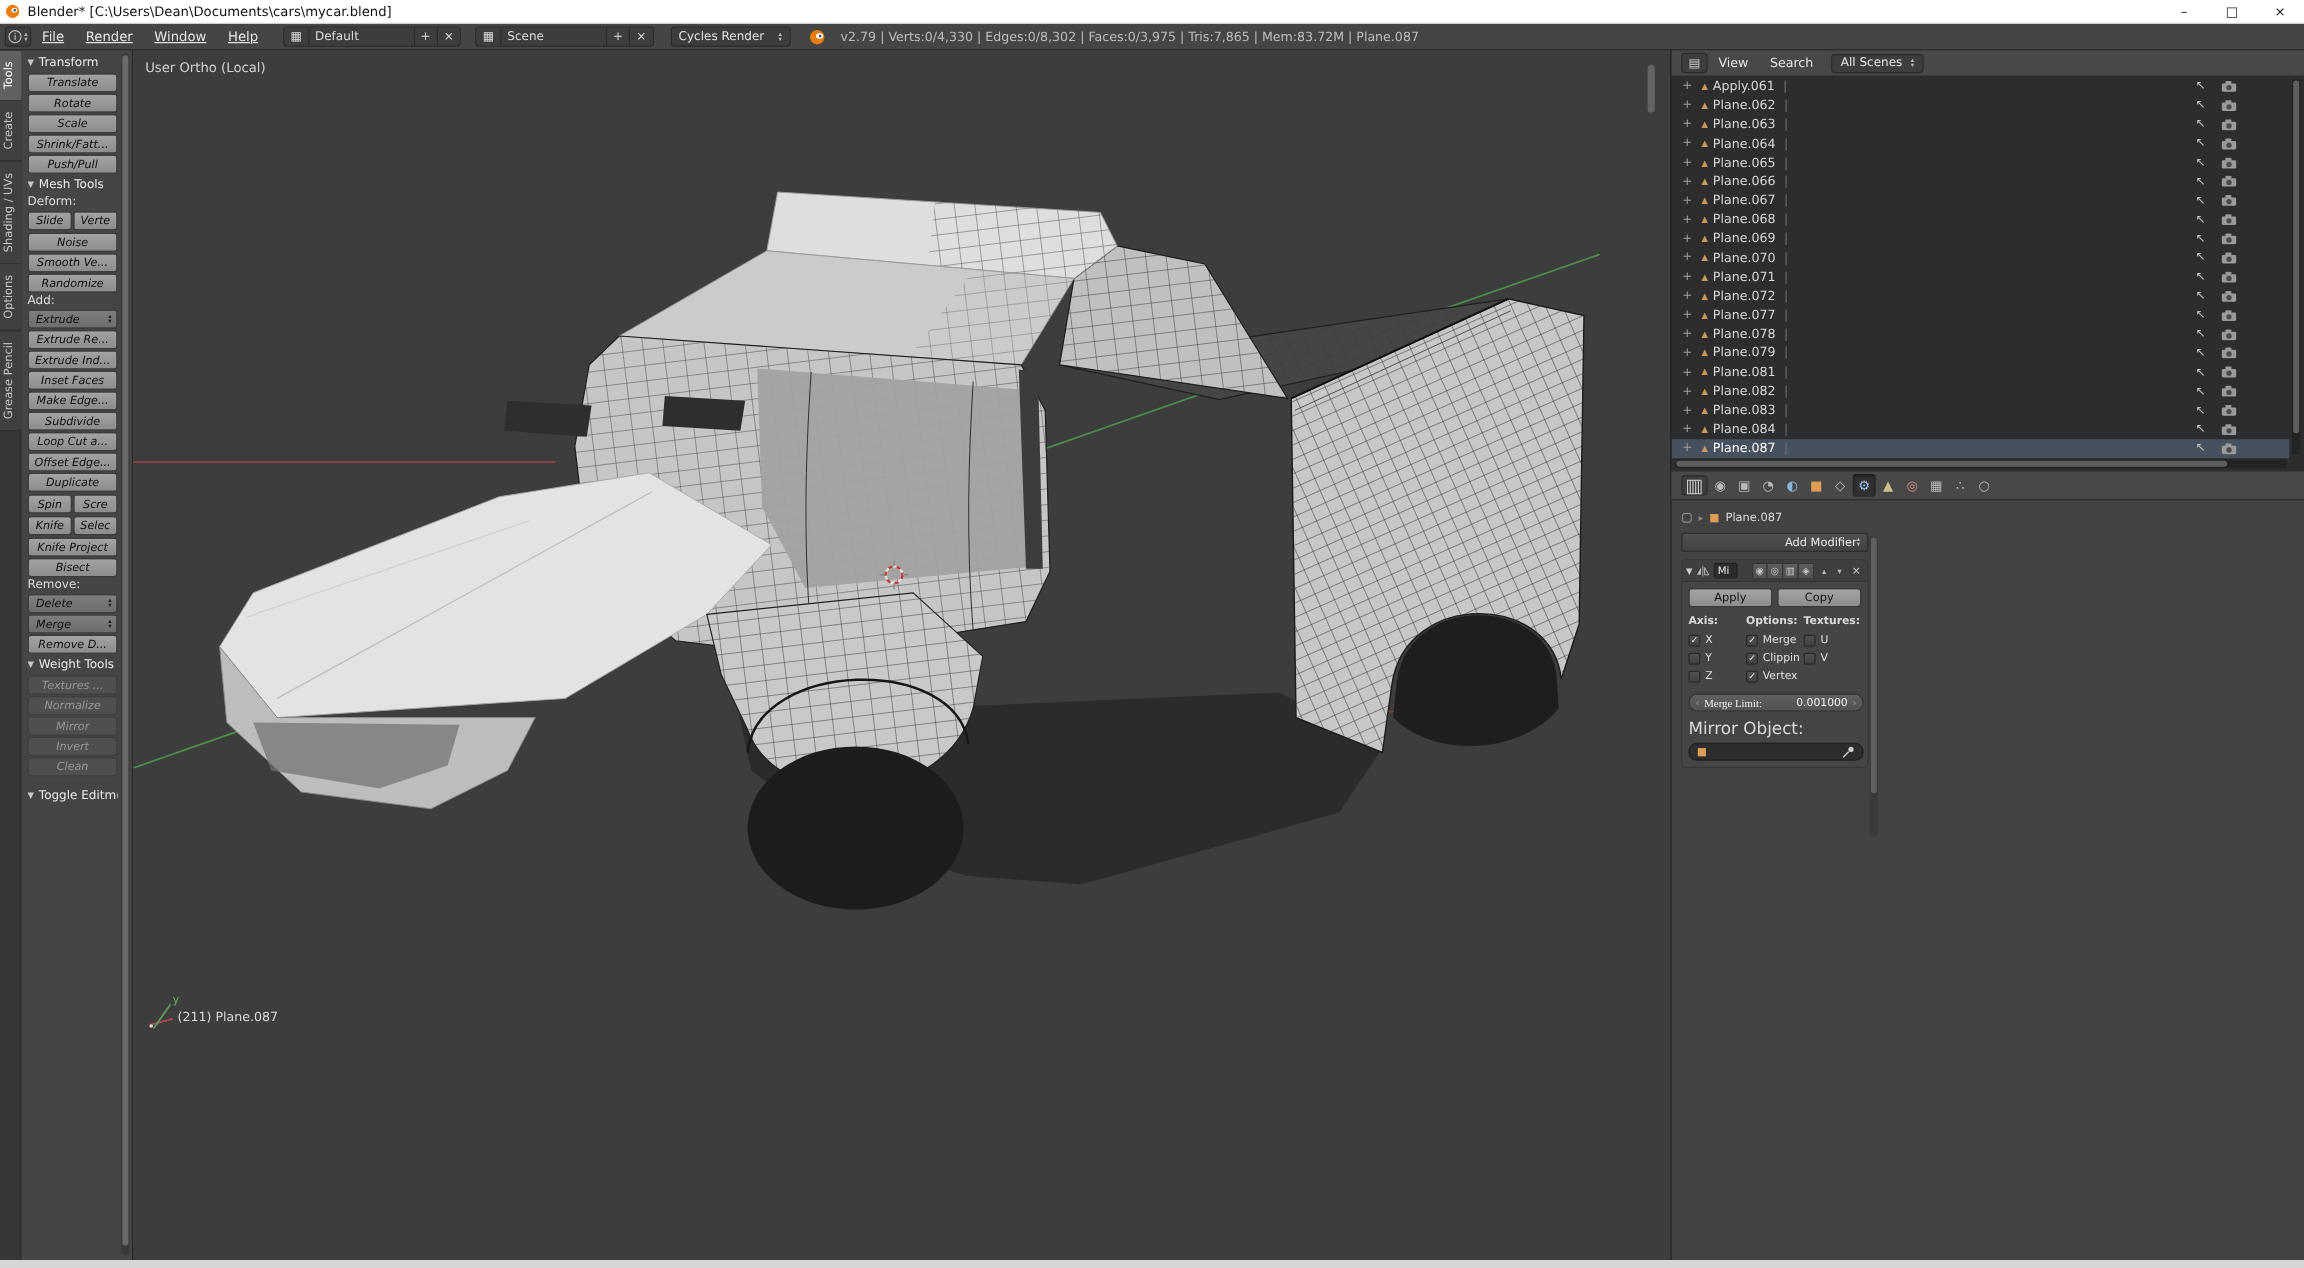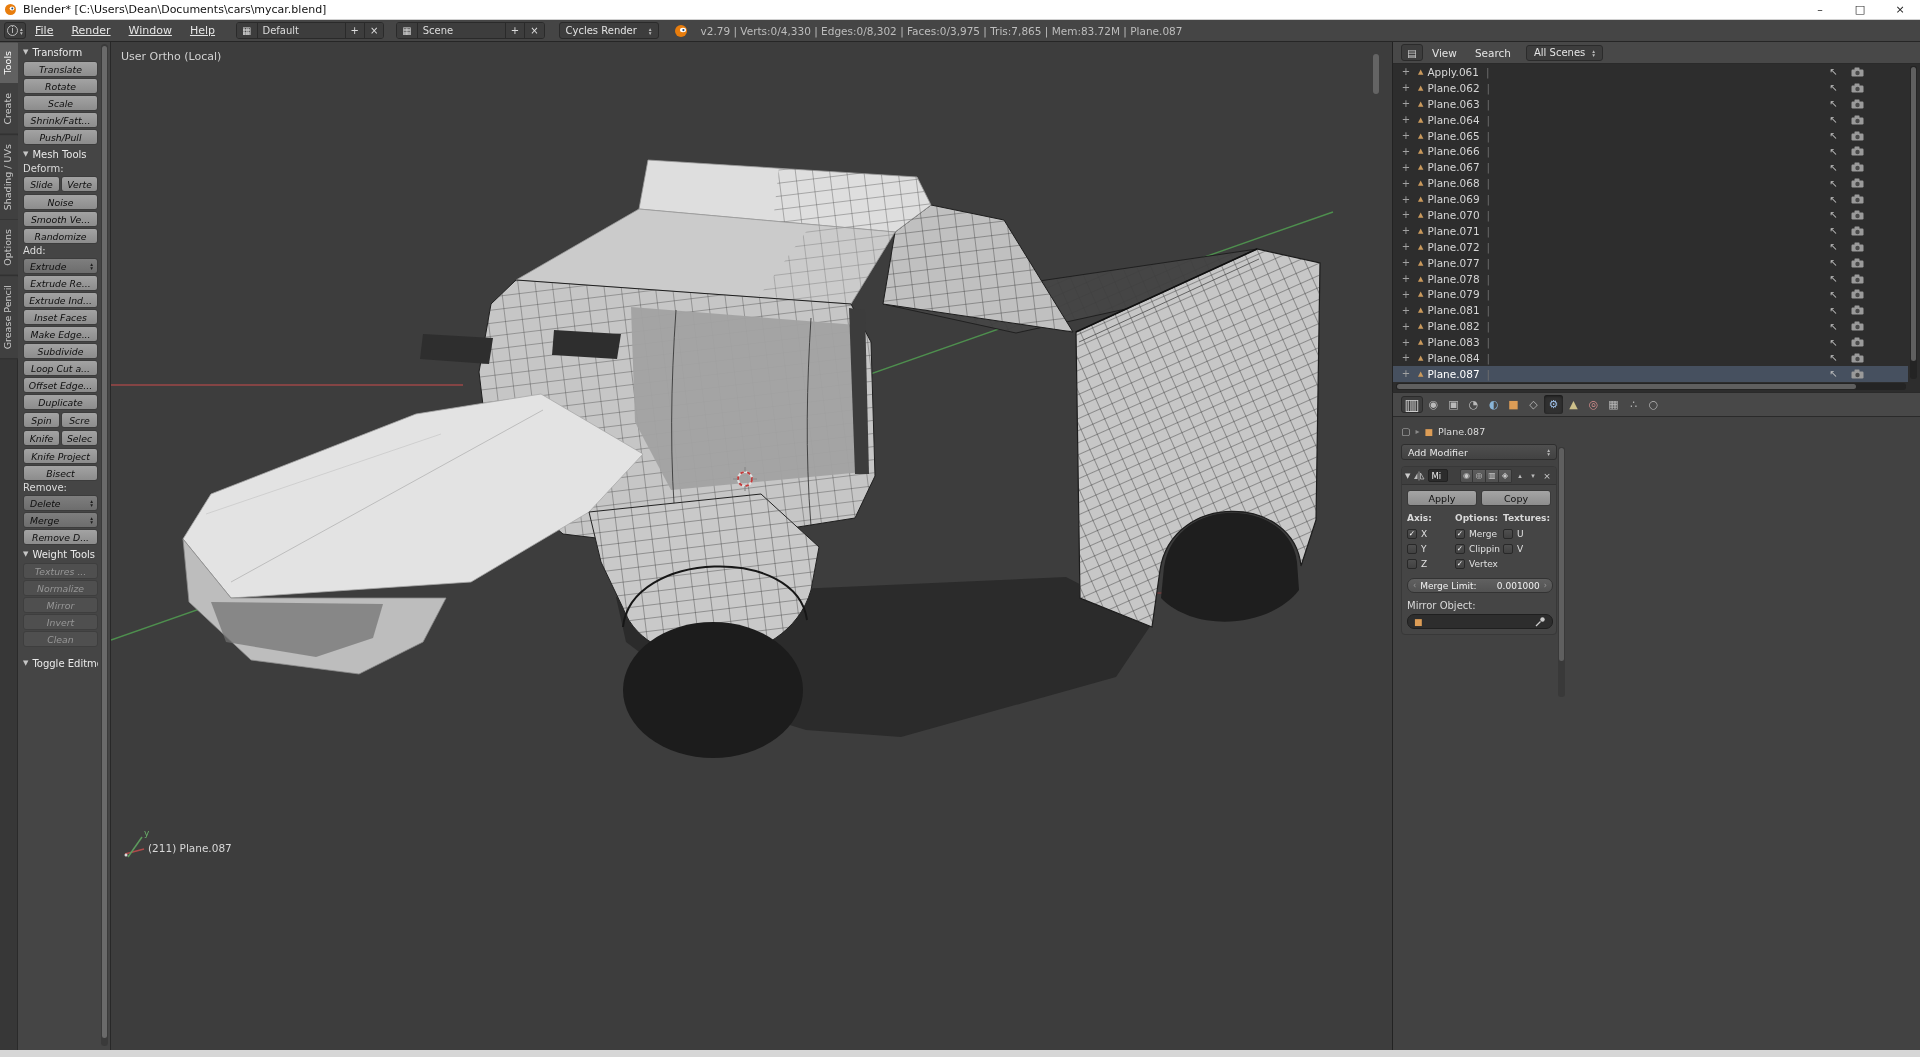--- a/index.html
+++ b/index.html
@@ -90,21 +90,21 @@
   .props{position:absolute;left:0;top:350px;width:528px;bottom:0;background:#424242;border-left:1px solid #222;border-top:1px solid #2a2a2a;}
   .pr-header{height:24px;background:#484848;border-bottom:1px solid #2a2a2a;display:flex;align-items:center;gap:1px;padding:0 4px;}
   .ptab{width:19px;height:19px;display:flex;align-items:center;justify-content:center;font-size:11px;color:#b9b9b9;border-radius:3px;}
   .ptab.active{background:#303030;box-shadow:inset 0 1px 3px rgba(0,0,0,.6);}
   .pr-body{position:relative;padding:5px 0 0 8px;width:176px;}
   .crumb{display:flex;align-items:center;gap:5px;height:19px;font-size:9.5px;color:#dcdcdc;}
   .crumb .cicon{color:#b5b5b5;font-size:10px;}
   .crumb .carrow{color:#8a8a8a;font-size:8px;}
   .oicon{color:#dd9d56;font-size:9px;}
   .addmod{width:156px;height:16px;background:linear-gradient(#4f4f4f,#424242);border:1px solid #2e2e2e;border-radius:3px;
-    display:flex;align-items:center;justify-content:space-between;padding:0 6px;font-size:9.5px;color:#e8e8e8;margin:3px 0 6px;}
+    display:flex;align-items:center;justify-content:flex-end;padding:0 6px;font-size:9.5px;color:#e8e8e8;margin:3px 0 6px;}
   .modpanel{width:156px;border:1px solid #383838;border-radius:4px;background:rgba(255,255,255,0.02);}
   .modhead{height:18px;background:#3f3f3f;border-radius:3px 3px 0 0;display:flex;align-items:center;gap:3px;padding:0 3px;border-bottom:1px solid #333;}
   .modhead .tri{font-size:7px;color:#ccc;}
   .modname{width:20px;height:13px;background:#2c2c2c;border:1px solid #222;border-radius:2px;color:#e8e8e8;
     font-size:8.5px;display:flex;align-items:center;padding:0 2px;overflow:hidden;}
   .mtoggles{display:flex;margin-left:auto;}
   .mtbtn{width:13px;height:14px;background:linear-gradient(#5d5d5d,#4f4f4f);border:1px solid #353535;border-left-width:0;
     color:#c9c9c9;font-size:8px;display:flex;align-items:center;justify-content:center;}
   .mtbtn:first-child{border-left-width:1px;border-radius:2px 0 0 2px;}
   .mtbtn.last{border-radius:0 2px 2px 0;}
@@ -117,23 +117,23 @@
   .cols{display:flex;margin-top:7px;}
   .pcol{flex:1;}
   .plabel{font-size:9px;color:#d9d9d9;margin-bottom:3px;white-space:nowrap;font-weight:bold;}
   .chk{display:flex;align-items:center;gap:4px;height:15px;}
   .box{width:10px;height:10px;background:linear-gradient(#4f4f4f,#414141);border:1px solid #282828;border-radius:2px;
     display:flex;align-items:center;justify-content:center;font-size:7.5px;color:#fff;flex:0 0 auto;}
   .clbl{font-size:9px;color:#e0e0e0;white-space:nowrap;}
   .numfield{width:146px;height:15px;border-radius:7px;background:linear-gradient(#606060,#525252);border:1px solid #333;
     display:flex;align-items:center;font-size:9px;color:#f2f2f2;padding:0 5px;margin-top:7px;}
   .numfield .na{color:#9b9b9b;font-size:8px;}
-  .numfield .nlabel{margin-left:4px;}
+  .numfield .nlabel{margin-left:4px;font-family:Liberation Serif, serif;}
   .numfield .nval{margin-left:auto;margin-right:4px;}
-  .mirrorlabel{font-size:10px;color:#d9d9d9;margin:7px 0 3px;}
+  .mirrorlabel{font-size:14px;color:#d9d9d9;margin:7px 0 3px;}
   .objfield{width:146px;height:15px;border-radius:7px;background:#2d2d2d;border:1px solid #1f1f1f;
     display:flex;align-items:center;padding:0 6px;gap:5px;}
   .objfield .spacer{flex:1;}
   .pr-vscroll{position:absolute;right:4px;top:30px;width:7px;height:250px;background:#393939;border-radius:3px;}
   .pr-vscroll i{position:absolute;left:1px;right:1px;top:1px;height:85%;background:#5f5f5f;border-radius:3px;}
 
   .bottomstrip{position:absolute;left:0;bottom:0;width:1920px;height:7px;background:#d6d6d6;}
 </style>
 </head>
 <body>

